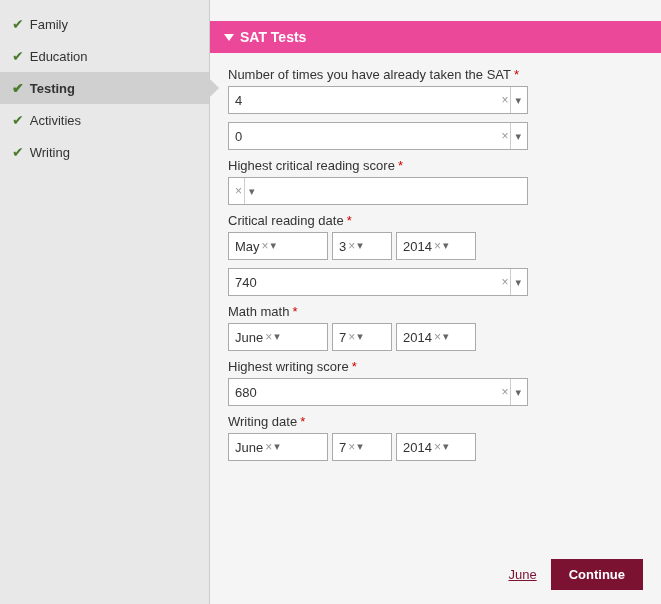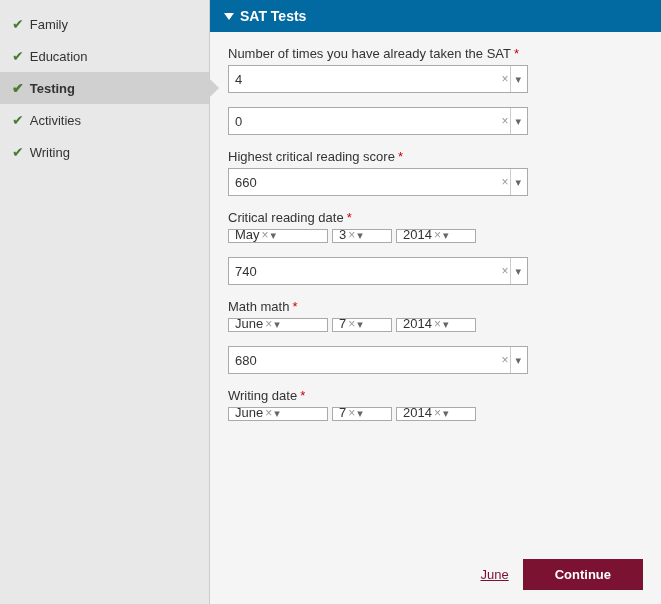--- a/index.html
+++ b/index.html
@@ -48,44 +48,45 @@
     .main {
       flex: 1;
       background: #f5f5f5;
       display: flex;
       flex-direction: column;
       height: 604px;
       overflow-y: auto;
     }
 
     .section-header {
-      background: #0369a1;
+      background: #ec4899;
       color: white;
       padding: 8px 14px;
       font-size: 14px;
       font-weight: bold;
       display: flex;
       align-items: center;
       gap: 6px;
+      margin-top: 21px;
     }
     .triangle-down {
       width: 0; height: 0;
       border-left: 5px solid transparent;
       border-right: 5px solid transparent;
       border-top: 7px solid white;
       display: inline-block;
     }
 
     .form-area {
       padding: 14px 18px;
       flex: 1;
     }
 
     .field-group {
-      margin-bottom: 14px;
+      margin-bottom: 8px;
     }
     .field-label {
       font-size: 13px;
       color: #333;
       margin-bottom: 4px;
     }
     .required {
       color: #cc0000;
       margin-left: 3px;
     }
@@ -122,25 +123,25 @@
       align-items: center;
     }
 
     .date-row {
       display: flex;
       align-items: center;
       gap: 4px;
     }
     .date-select {
       display: flex;
-      align-items: flex-end;
+      align-items: flex-start;
       border: 1px solid #aaa;
       background: white;
-      height: 14px;
-      padding: 0 6px;
+      height: 28px;
+      padding: 6px 6px;
       font-size: 13px;
       color: #333;
     }
     .date-select.month { width: 100px; }
     .date-select.day { width: 60px; }
     .date-select.year { width: 80px; }
     .date-select .clear-btn {
       color: #999;
       cursor: pointer;
       margin: 0 2px;
@@ -164,21 +165,21 @@
       text-decoration: underline;
       cursor: pointer;
       font-size: 13px;
       background: none;
       border: none;
     }
     .continue-btn {
       background: #7b1232;
       color: white;
       border: none;
-      padding: 8px 32px;
+      padding: 8px 18px;
       font-size: 13px;
       cursor: pointer;
       font-weight: bold;
     }
   </style>
 </head>
 <body>
 
 <div class="sidebar">
 
@@ -229,21 +230,20 @@
         <span class="clear-btn">×</span>
         <span class="dropdown-arrow">▾</span>
       </div>
     </div>
 
     <div class="field-group">
       <div class="field-label">
         <span>Highest critical reading score</span><span class="required">*</span>
       </div>
       <div class="select-field">
-        <span class="value">660</span>
         <span class="clear-btn">×</span>
         <span class="dropdown-arrow">▾</span>
       </div>
     </div>
 
     <div class="field-group">
       <div class="field-label">
         <span>Critical reading date</span><span class="required">*</span>
       </div>
       <div class="date-row">
@@ -290,20 +290,23 @@
         </div>
         <div class="date-select year">
           <span>2014</span>
           <span class="clear-btn">×</span>
           <span class="dropdown-arrow">▾</span>
         </div>
       </div>
     </div>
 
     <div class="field-group">
+      <div class="field-label">
+        <span>Highest writing score</span><span class="required">*</span>
+      </div>
       <div class="select-field">
         <span class="value">680</span>
         <span class="clear-btn">×</span>
         <span class="dropdown-arrow">▾</span>
       </div>
     </div>
 
     <div class="field-group">
       <div class="field-label">
         <span>Writing date</span><span class="required">*</span>

